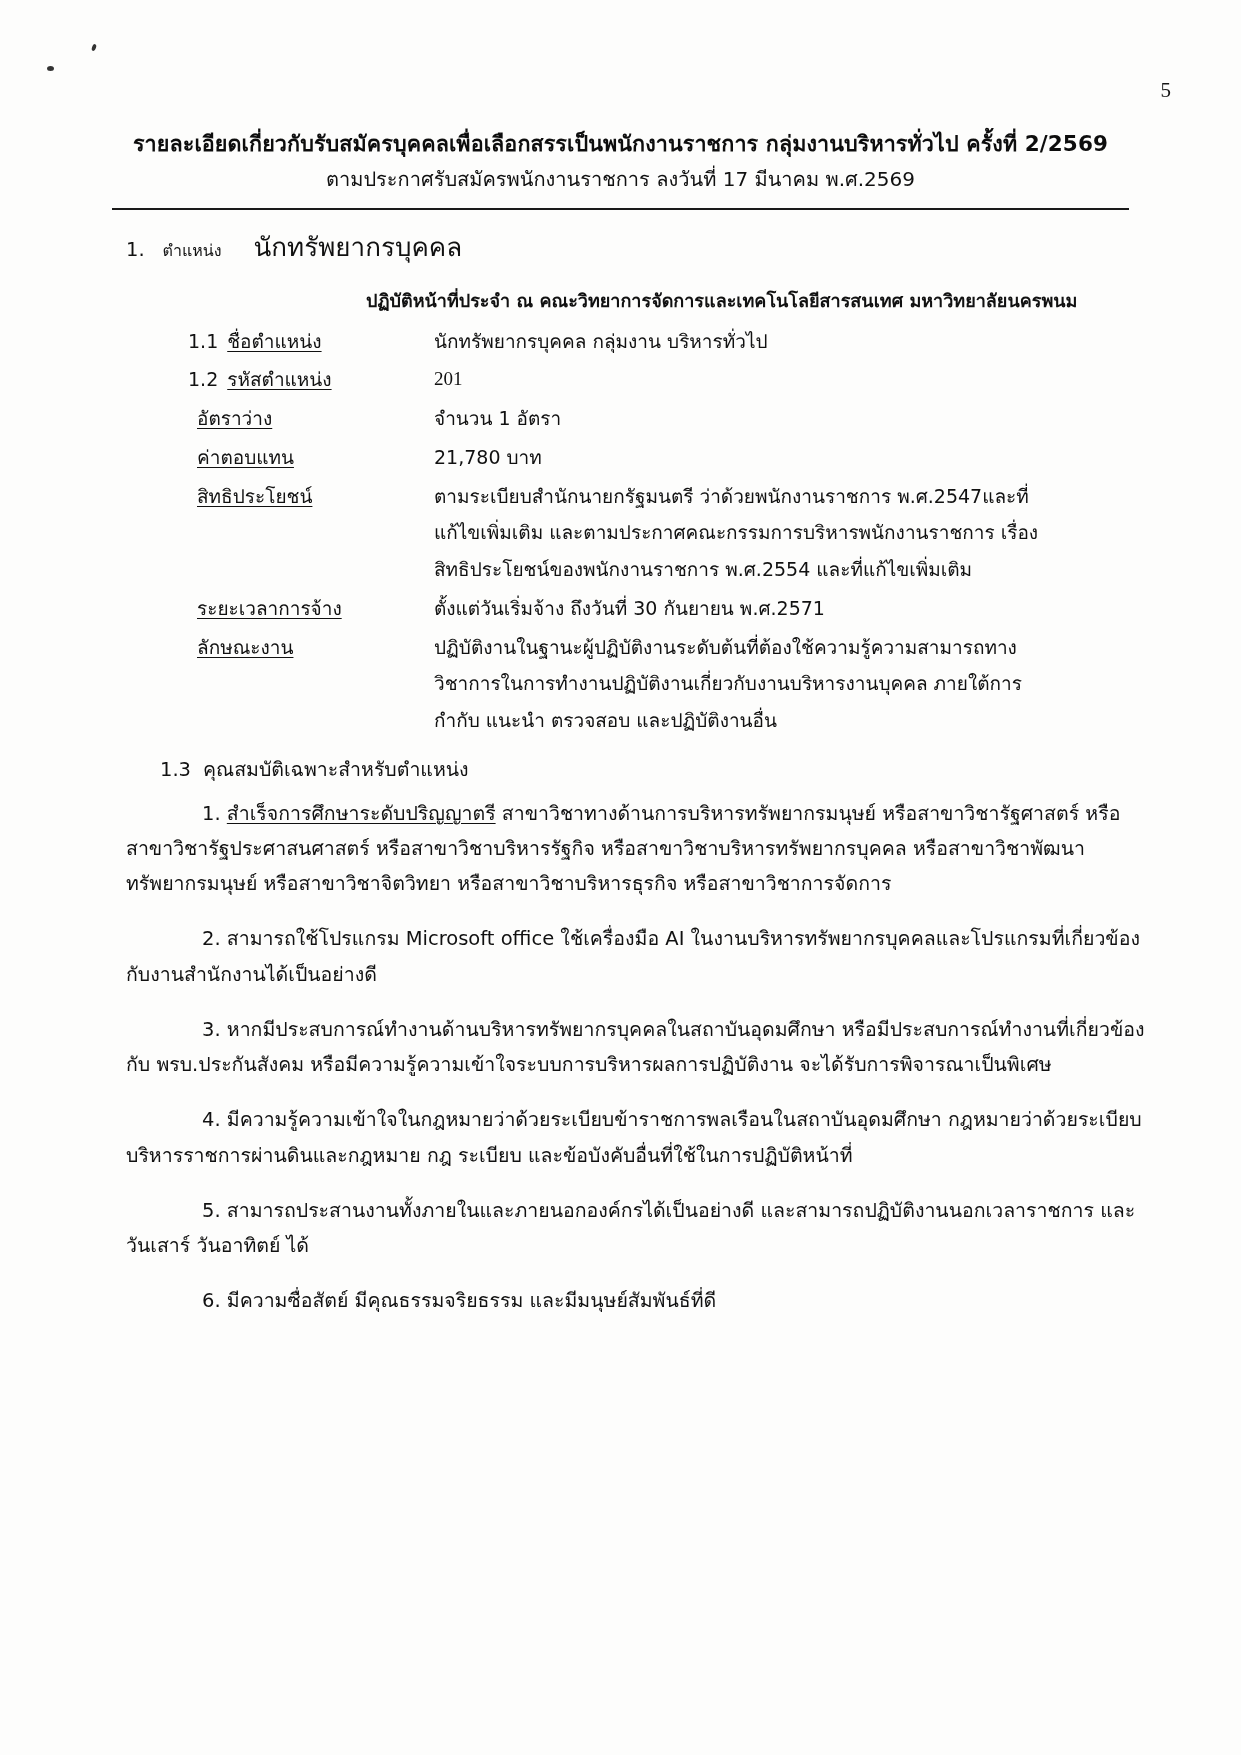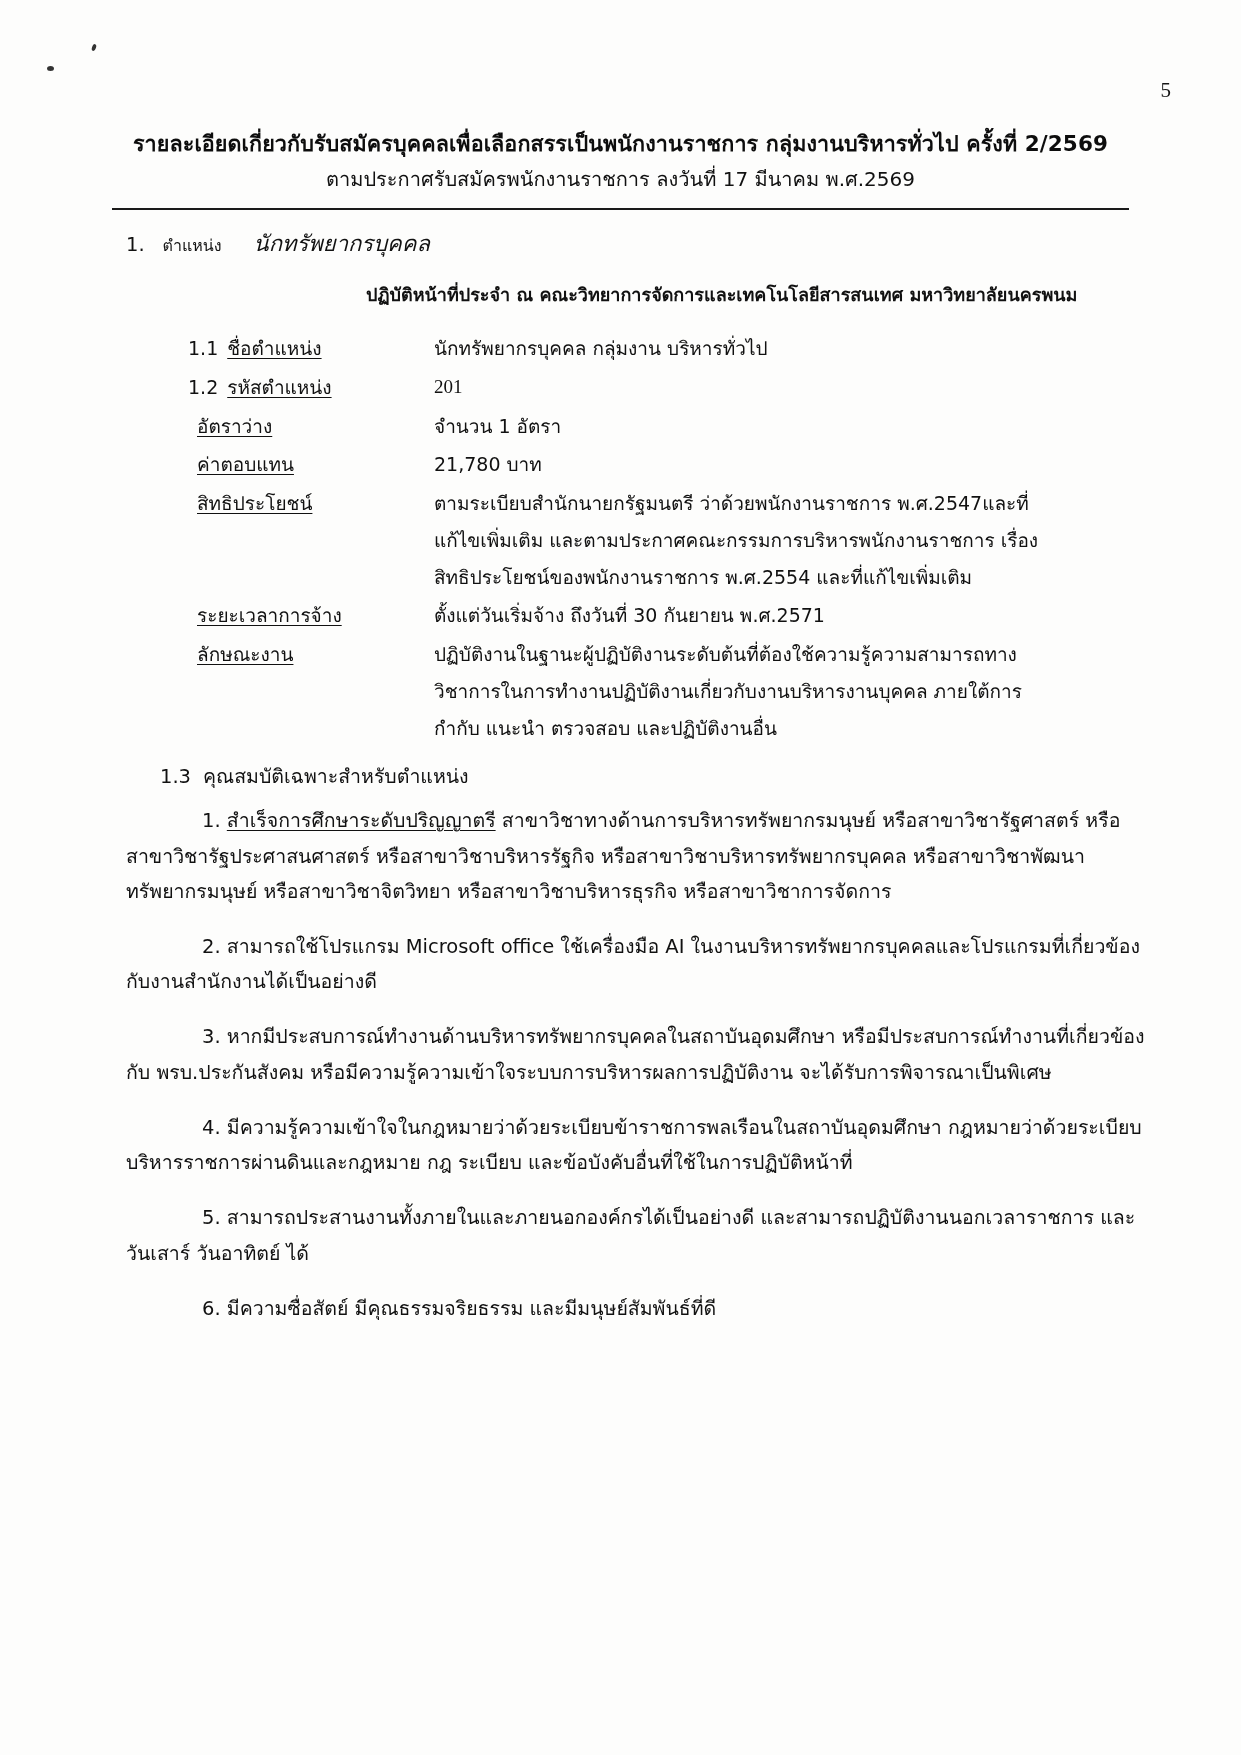--- a/index.html
+++ b/index.html
@@ -79,31 +79,31 @@
   }
 
   .item-1-head {
     display: flex;
     align-items: baseline;
     gap: 10px;
     margin-top: 4px;
   }
   .item-1-num { font-size: 19.5px; }
   .item-1-label { font-size: 16px; padding-left: 8px; }
-  .item-1-value { font-size: 22px; padding-left: 22px; font-style: italic; }
+  .item-1-value { font-size: 26px; padding-left: 22px; }
 
   .assign-line {
     margin-top: 18px;
     padding-left: 240px;
     font-size: 18px;
     font-weight: bold;
   }
 
   .kv-table {
-    margin-top: 24px;
+    margin-top: 10px;
     padding-left: 62px;
   }
   .kv-row {
     display: flex;
     align-items: flex-start;
     margin-bottom: 8px;
   }
   .kv-key {
     width: 246px;
     flex: 0 0 246px;

